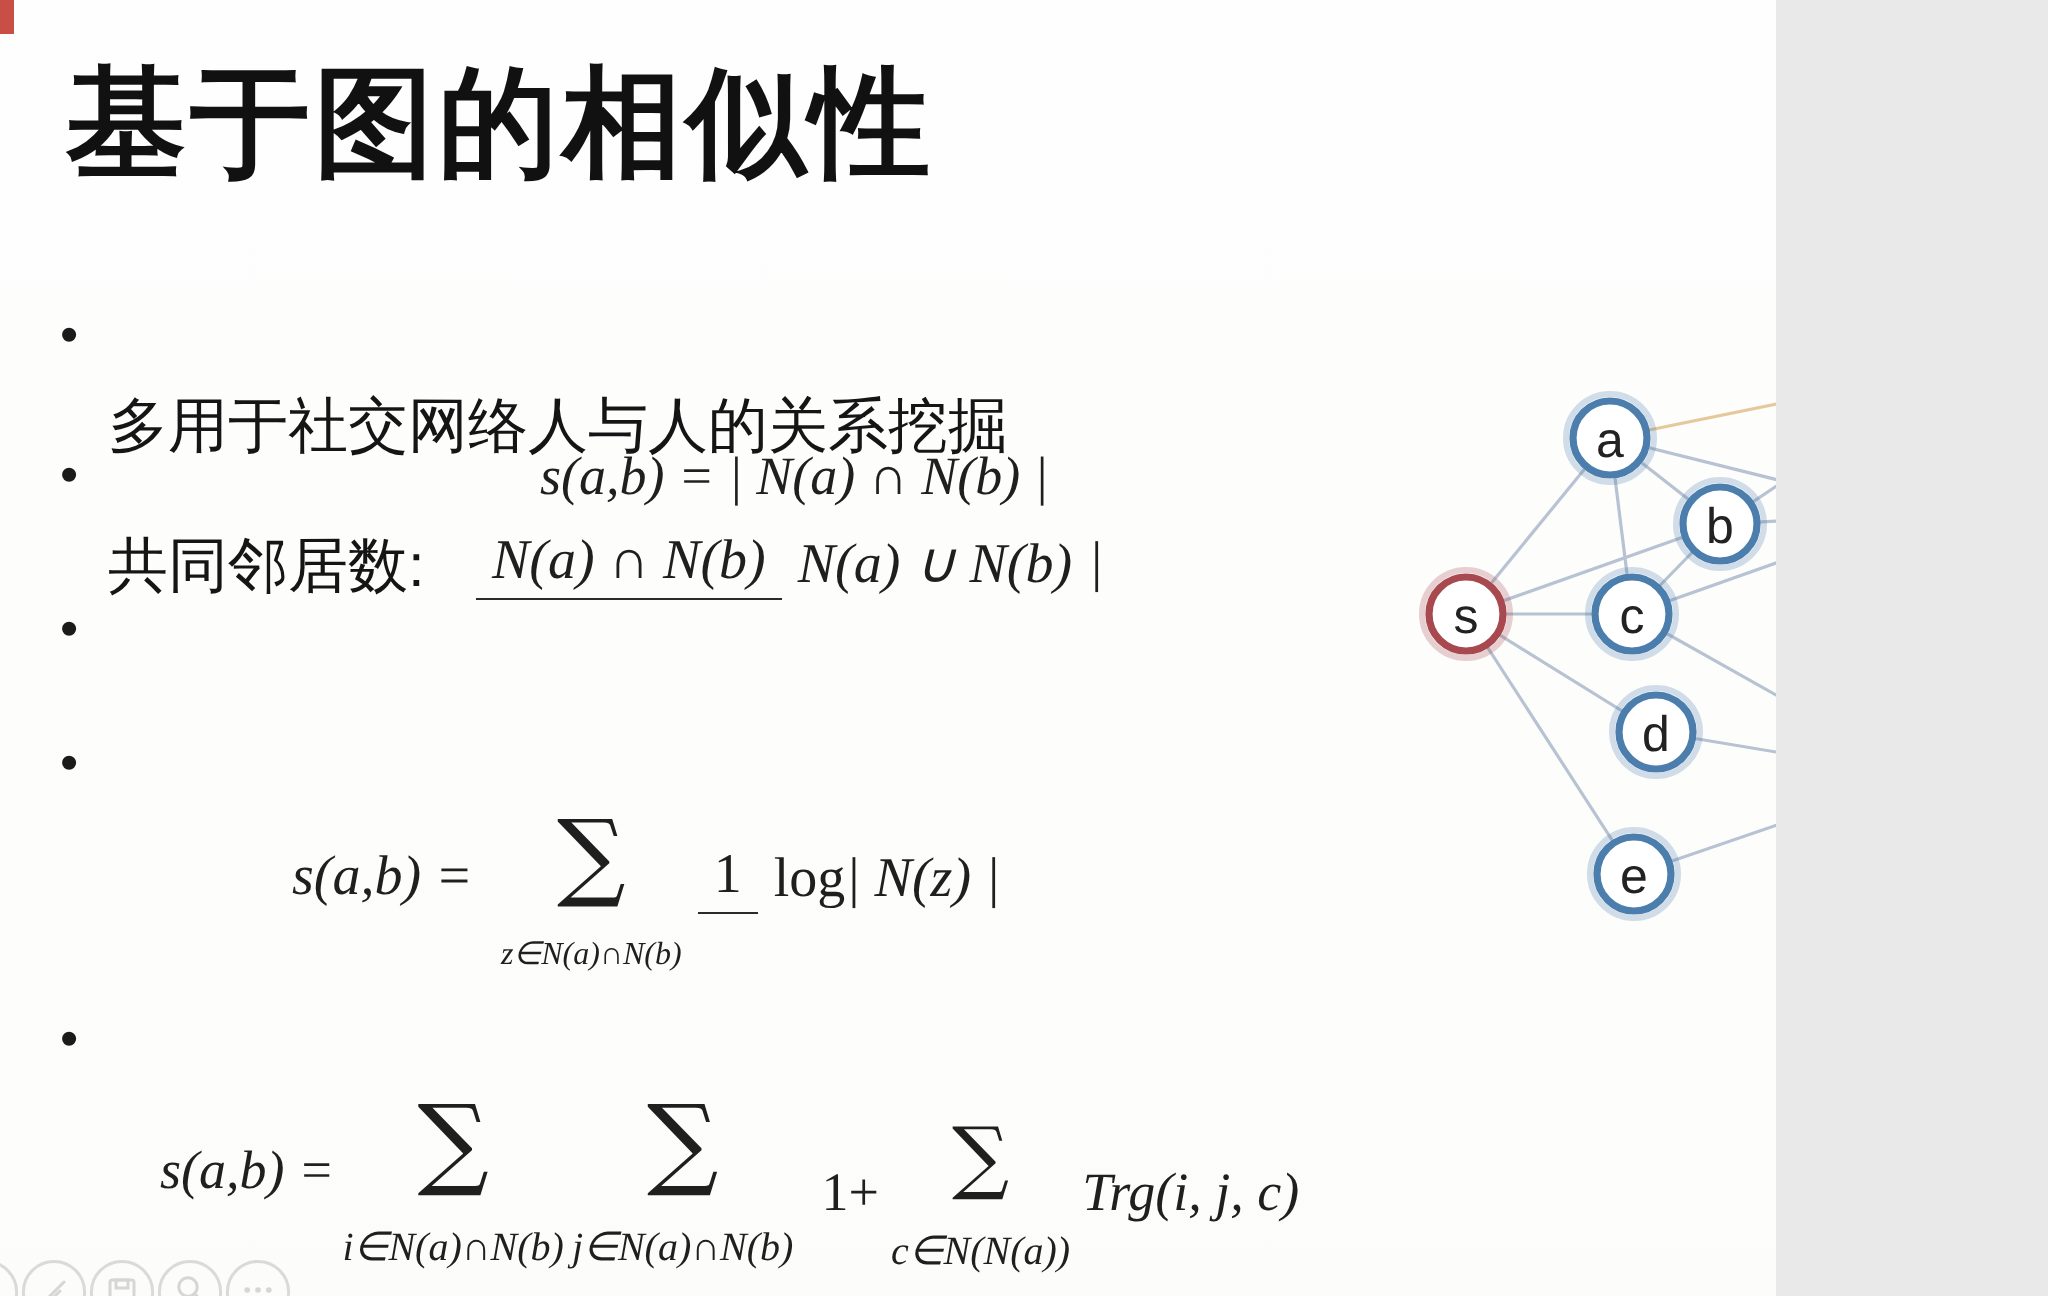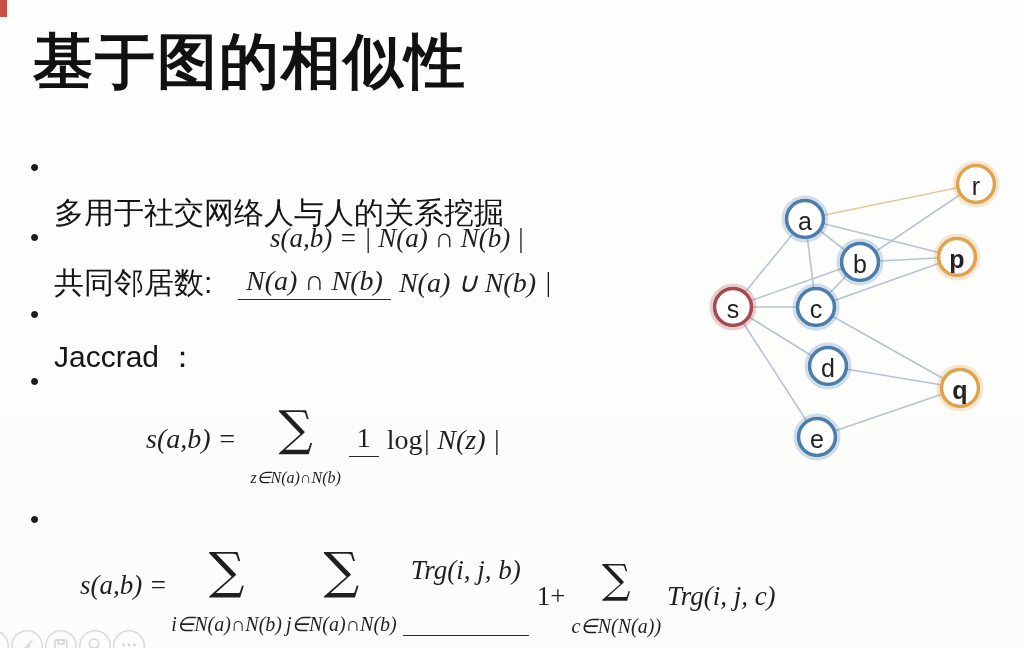--- a/index.html
+++ b/index.html
@@ -1,17 +1,17 @@
 <!DOCTYPE html>
 <html><head>
 <meta charset="utf-8">
 <style>
   html,body{margin:0;padding:0;background:#e9e9e9;}
   .slide{
-    position:relative;width:1024px;height:648px;overflow:hidden;
+    position:relative;width:888px;height:648px;overflow:hidden;
     background:linear-gradient(180deg,#fefefe 0%,#fcfcfa 100%);
     font-family:"Liberation Sans",sans-serif;color:#1b1b1b;
   }
   .corner-mark{position:absolute;left:0;top:0;width:7px;height:17px;background:#c94f46;}
   .title{
     position:absolute;left:33px;top:22px;margin:0;
     font-size:60px;font-weight:700;letter-spacing:2px;color:#111;
   }
   .dot{position:absolute;font-size:26px;color:#1b1b1b;}
   .blabel{position:absolute;font-size:30px;color:#151515;white-space:nowrap;margin-top:45px;}
@@ -58,21 +58,20 @@
   <span class="blabel" style="left:54px;top:148px">多用于社交网络人与人的关系挖掘</span>
 
   <span class="dot" style="left:30px;top:222px">•</span>
   <span class="blabel" style="left:54px;top:218px">共同邻居数:</span>
   <span class="math it" id="f-common">
     <span>s(a,b) =</span>
     <span>| N(a) ∩ N(b) |</span>
   </span>
 
   <span class="dot" style="left:30px;top:299px">•</span>
-  <span class="blabel" style="left:54px;top:292px">Jaccrad ：</span>
   <span class="math it mrow" id="f-jaccard">
     <span class="frac">
       <span class="num">N(a) ∩ N(b)</span>
       <span class="den">N(a) ∪ N(b)</span>
     </span>
     <span>|</span>
   </span>
 
   <span class="dot" style="left:30px;top:366px">•</span>
   <span class="math it mrow" id="f-adamic">
@@ -95,21 +94,20 @@
     <span>s(a,b) =</span>
     <span class="sum">
       <span class="sigma">∑</span>
       <span class="limit">i∈N(a)∩N(b)</span>
     </span>
     <span class="sum">
       <span class="sigma">∑</span>
       <span class="limit">j∈N(a)∩N(b)</span>
     </span>
     <span class="frac bigfrac">
-      <span class="num">Trg(i, j, b)</span>
       <span class="den">
         <span class="rm">1+</span>
         <span class="sum innersum">
           <span class="sigma">∑</span>
           <span class="limit">c∈N(N(a))</span>
         </span>
         <span>Trg(i, j, c)</span>
       </span>
     </span>
   </span>

